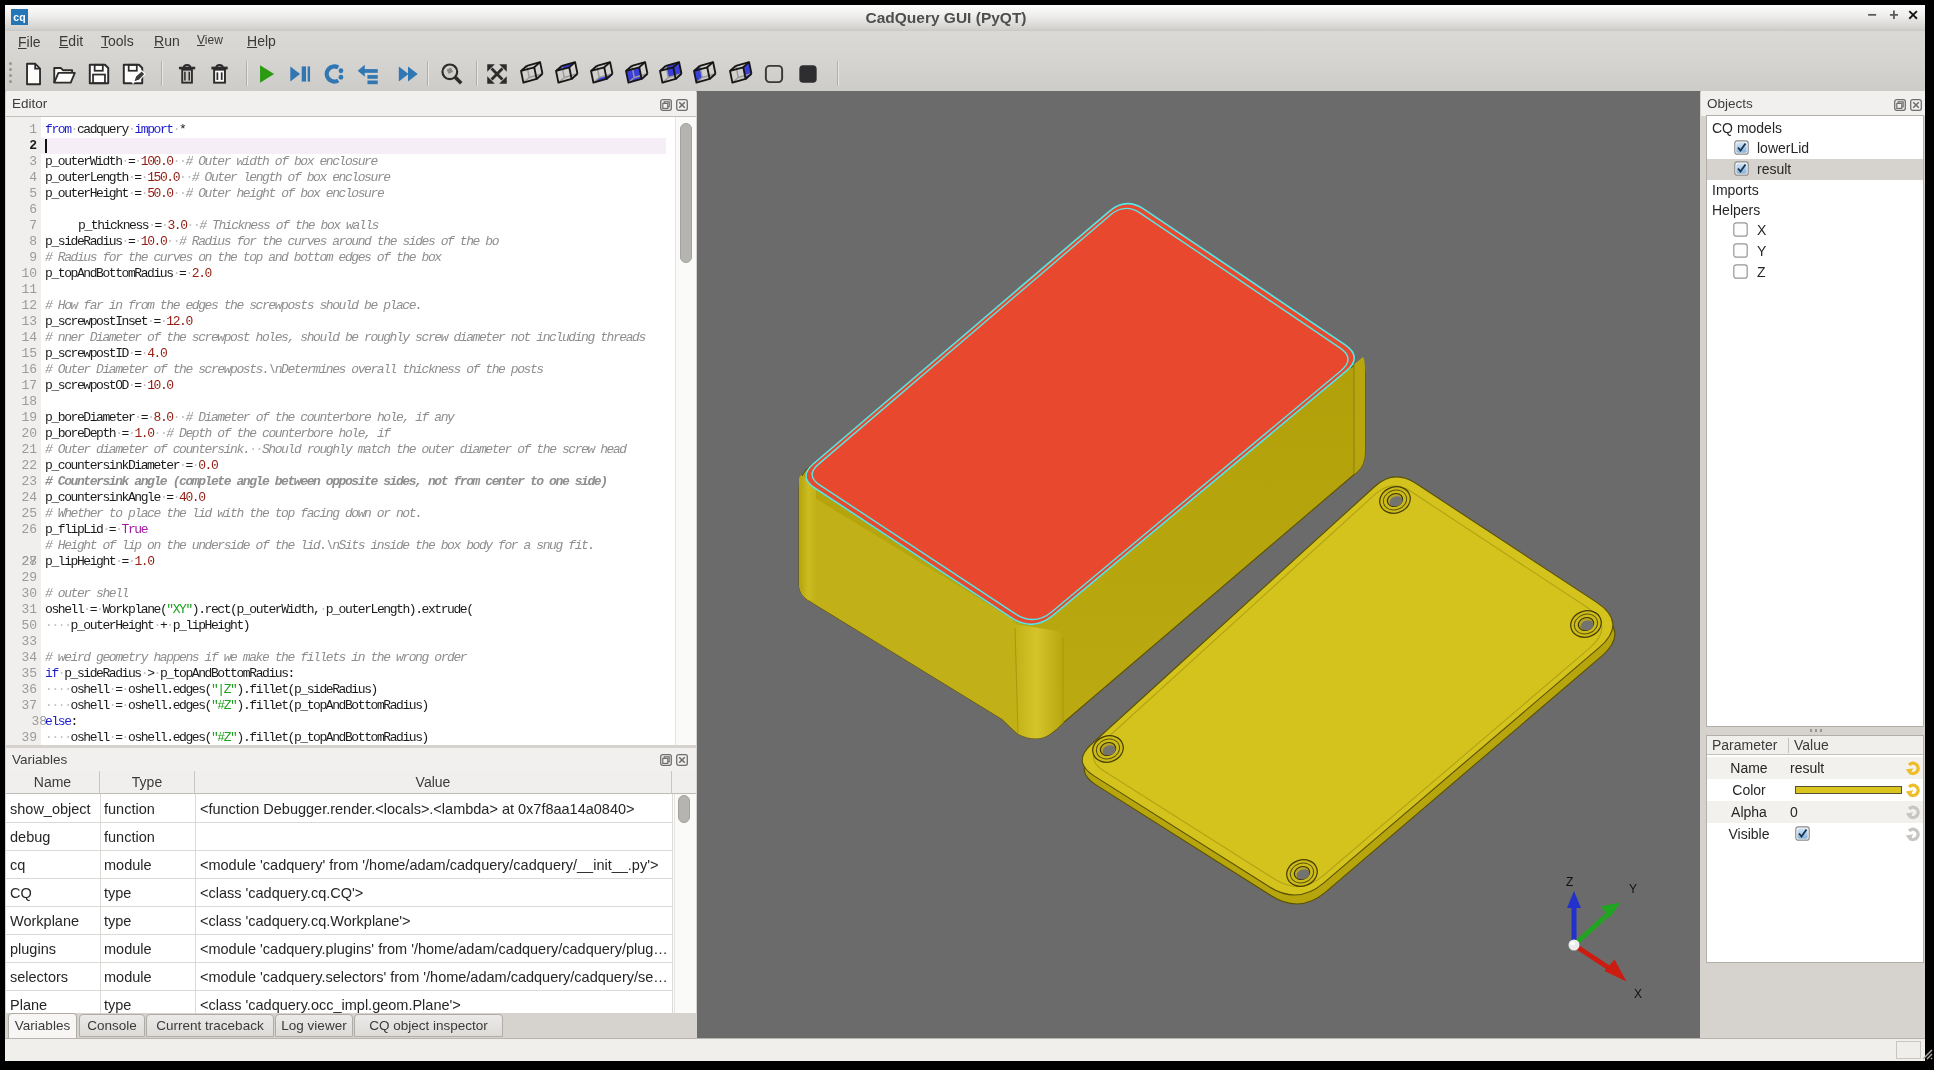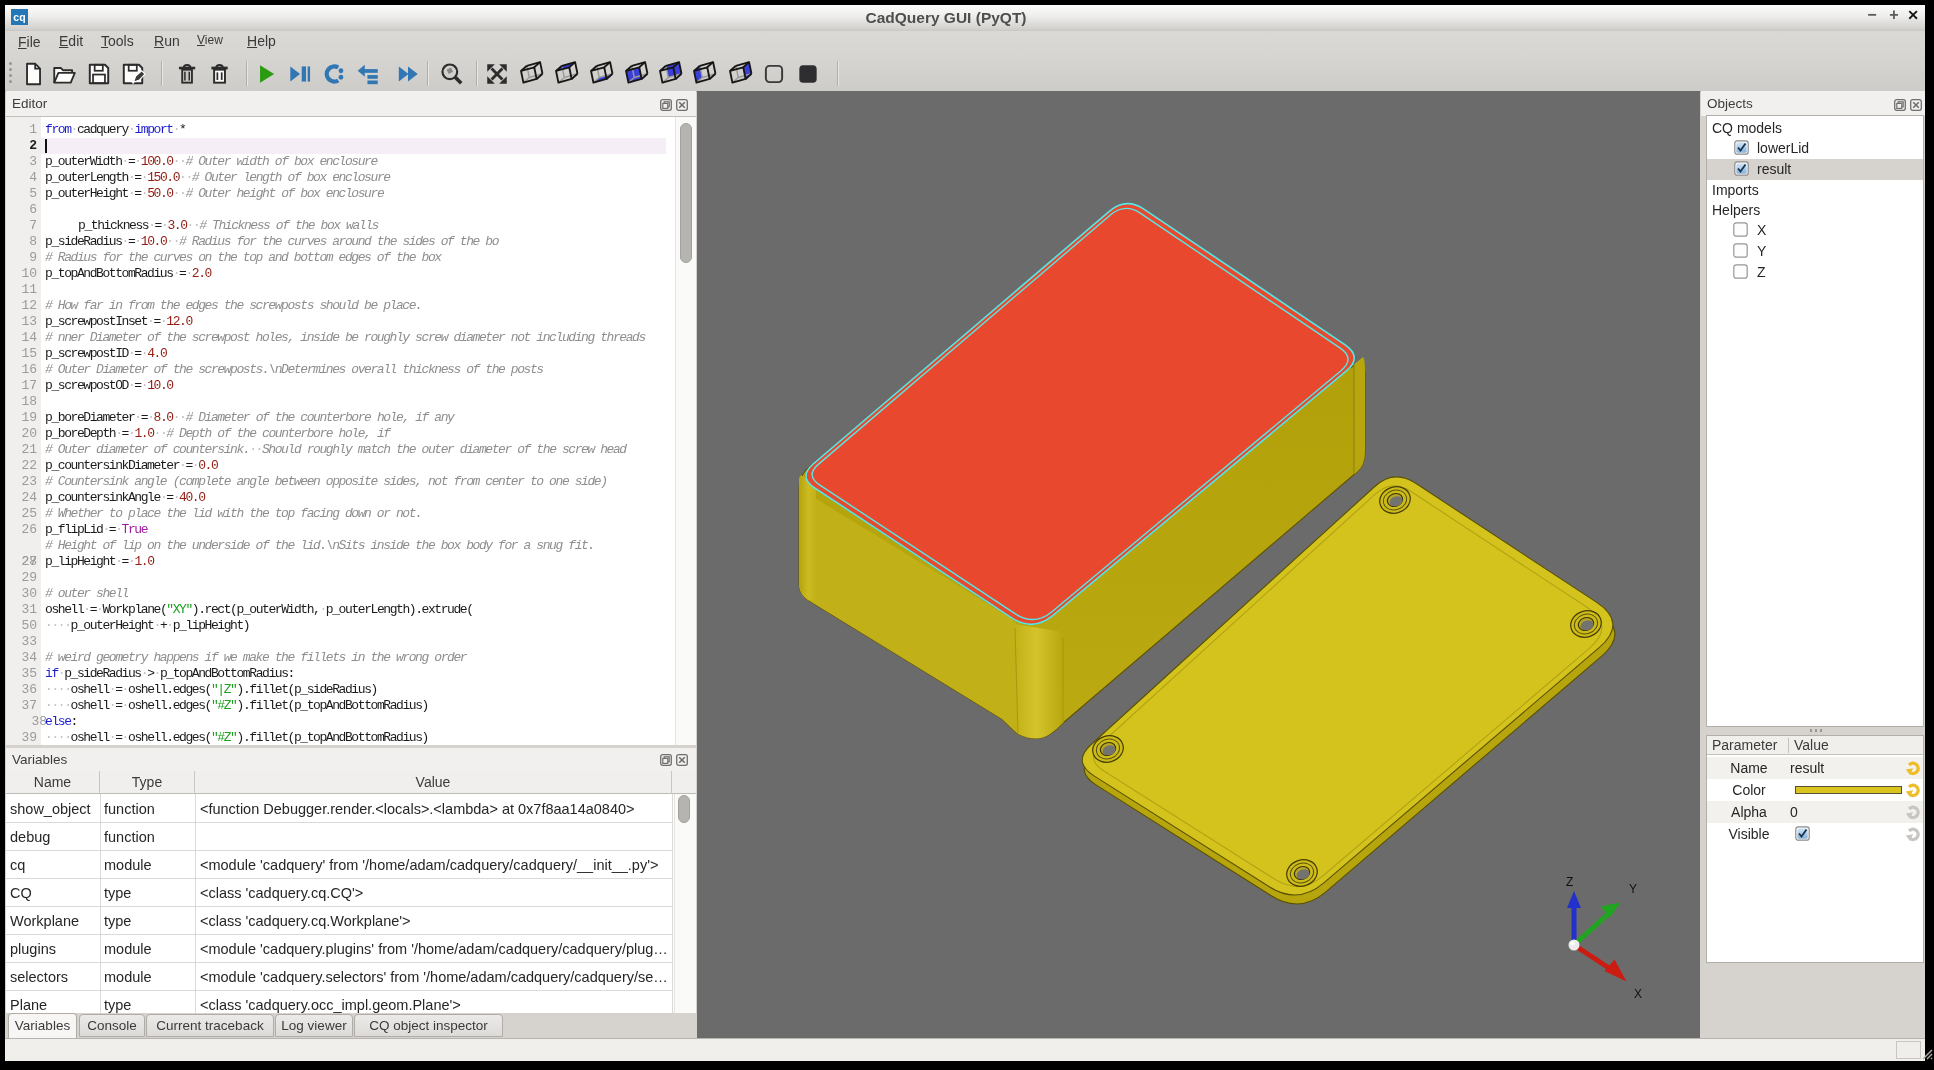--- a/index.html
+++ b/index.html
@@ -261,38 +261,38 @@
 <div class="ln" style="left:0;top:133px;width:31px;">9</div>
 <div class="cl" style="left:39px;top:133px;"><span class="c"># Radius for the curves on the top and bottom edges of the box</span></div>
 <div class="ln" style="left:0;top:149px;width:31px;">10</div>
 <div class="cl" style="left:39px;top:149px;">p_topAndBottomRadius<span class="w">·</span>=<span class="w">·</span><span class="n">2.0</span></div>
 <div class="ln" style="left:0;top:165px;width:31px;">11</div>
 <div class="ln" style="left:0;top:181px;width:31px;">12</div>
 <div class="cl" style="left:39px;top:181px;"><span class="c"># How far in from the edges the screwposts should be place.</span></div>
 <div class="ln" style="left:0;top:197px;width:31px;">13</div>
 <div class="cl" style="left:39px;top:197px;">p_screwpostInset<span class="w">·</span>=<span class="w">·</span><span class="n">12.0</span></div>
 <div class="ln" style="left:0;top:213px;width:31px;">14</div>
-<div class="cl" style="left:39px;top:213px;"><span class="c"># nner Diameter of the screwpost holes, inside be roughly screw diameter not including threads</span></div>
+<div class="cl" style="left:39px;top:213px;"><span class="c"># nner Diameter of the screwpost holes, should be roughly screw diameter not including threads</span></div>
 <div class="ln" style="left:0;top:229px;width:31px;">15</div>
 <div class="cl" style="left:39px;top:229px;">p_screwpostID<span class="w">·</span>=<span class="w">·</span><span class="n">4.0</span></div>
 <div class="ln" style="left:0;top:245px;width:31px;">16</div>
 <div class="cl" style="left:39px;top:245px;"><span class="c"># Outer Diameter of the screwposts.\nDetermines overall thickness of the posts</span></div>
 <div class="ln" style="left:0;top:261px;width:31px;">17</div>
 <div class="cl" style="left:39px;top:261px;">p_screwpostOD<span class="w">·</span>=<span class="w">·</span><span class="n">10.0</span></div>
 <div class="ln" style="left:0;top:277px;width:31px;">18</div>
 <div class="ln" style="left:0;top:293px;width:31px;">19</div>
 <div class="cl" style="left:39px;top:293px;">p_boreDiameter<span class="w">·</span>=<span class="w">·</span><span class="n">8.0</span><span class="w">··</span><span class="c"># Diameter of the counterbore hole, if any</span></div>
 <div class="ln" style="left:0;top:309px;width:31px;">20</div>
 <div class="cl" style="left:39px;top:309px;">p_boreDepth<span class="w">·</span>=<span class="w">·</span><span class="n">1.0</span><span class="w">··</span><span class="c"># Depth of the counterbore hole, if</span></div>
 <div class="ln" style="left:0;top:325px;width:31px;">21</div>
 <div class="cl" style="left:39px;top:325px;"><span class="c"># Outer diameter of countersink.<span class="w">··</span>Should roughly match the outer diameter of the screw head</span></div>
 <div class="ln" style="left:0;top:341px;width:31px;">22</div>
 <div class="cl" style="left:39px;top:341px;">p_countersinkDiameter<span class="w">·</span>=<span class="w">·</span><span class="n">0.0</span></div>
 <div class="ln" style="left:0;top:357px;width:31px;">23</div>
-<div class="cl" style="left:39px;top:357px;"><span class="c"># Countersink angle (complete angle between opposite sides, not from center to one side)</span></div>
+<div class="cl" style="left:39px;top:357px;font-weight:bold;"><span class="c"># Countersink angle (complete angle between opposite sides, not from center to one side)</span></div>
 <div class="ln" style="left:0;top:373px;width:31px;">24</div>
 <div class="cl" style="left:39px;top:373px;">p_countersinkAngle<span class="w">·</span>=<span class="w">·</span><span class="n">40.0</span></div>
 <div class="ln" style="left:0;top:389px;width:31px;">25</div>
 <div class="cl" style="left:39px;top:389px;"><span class="c"># Whether to place the lid with the top facing down or not.</span></div>
 <div class="ln" style="left:0;top:405px;width:31px;">26</div>
 <div class="cl" style="left:39px;top:405px;">p_flipLid<span class="w">·</span>=<span class="w">·</span><span class="t">True</span></div>
 <div class="ln" style="left:0;top:421px;width:31px;margin-top:16px;">27</div>
 <div class="cl" style="left:39px;top:421px;"><span class="c"># Height of lip on the underside of the lid.\nSits inside the box body for a snug fit.</span></div>
 <div class="ln" style="left:0;top:437px;width:31px;">28</div>
 <div class="cl" style="left:39px;top:437px;">p_lipHeight<span class="w">·</span>=<span class="w">·</span><span class="n">1.0</span></div>

